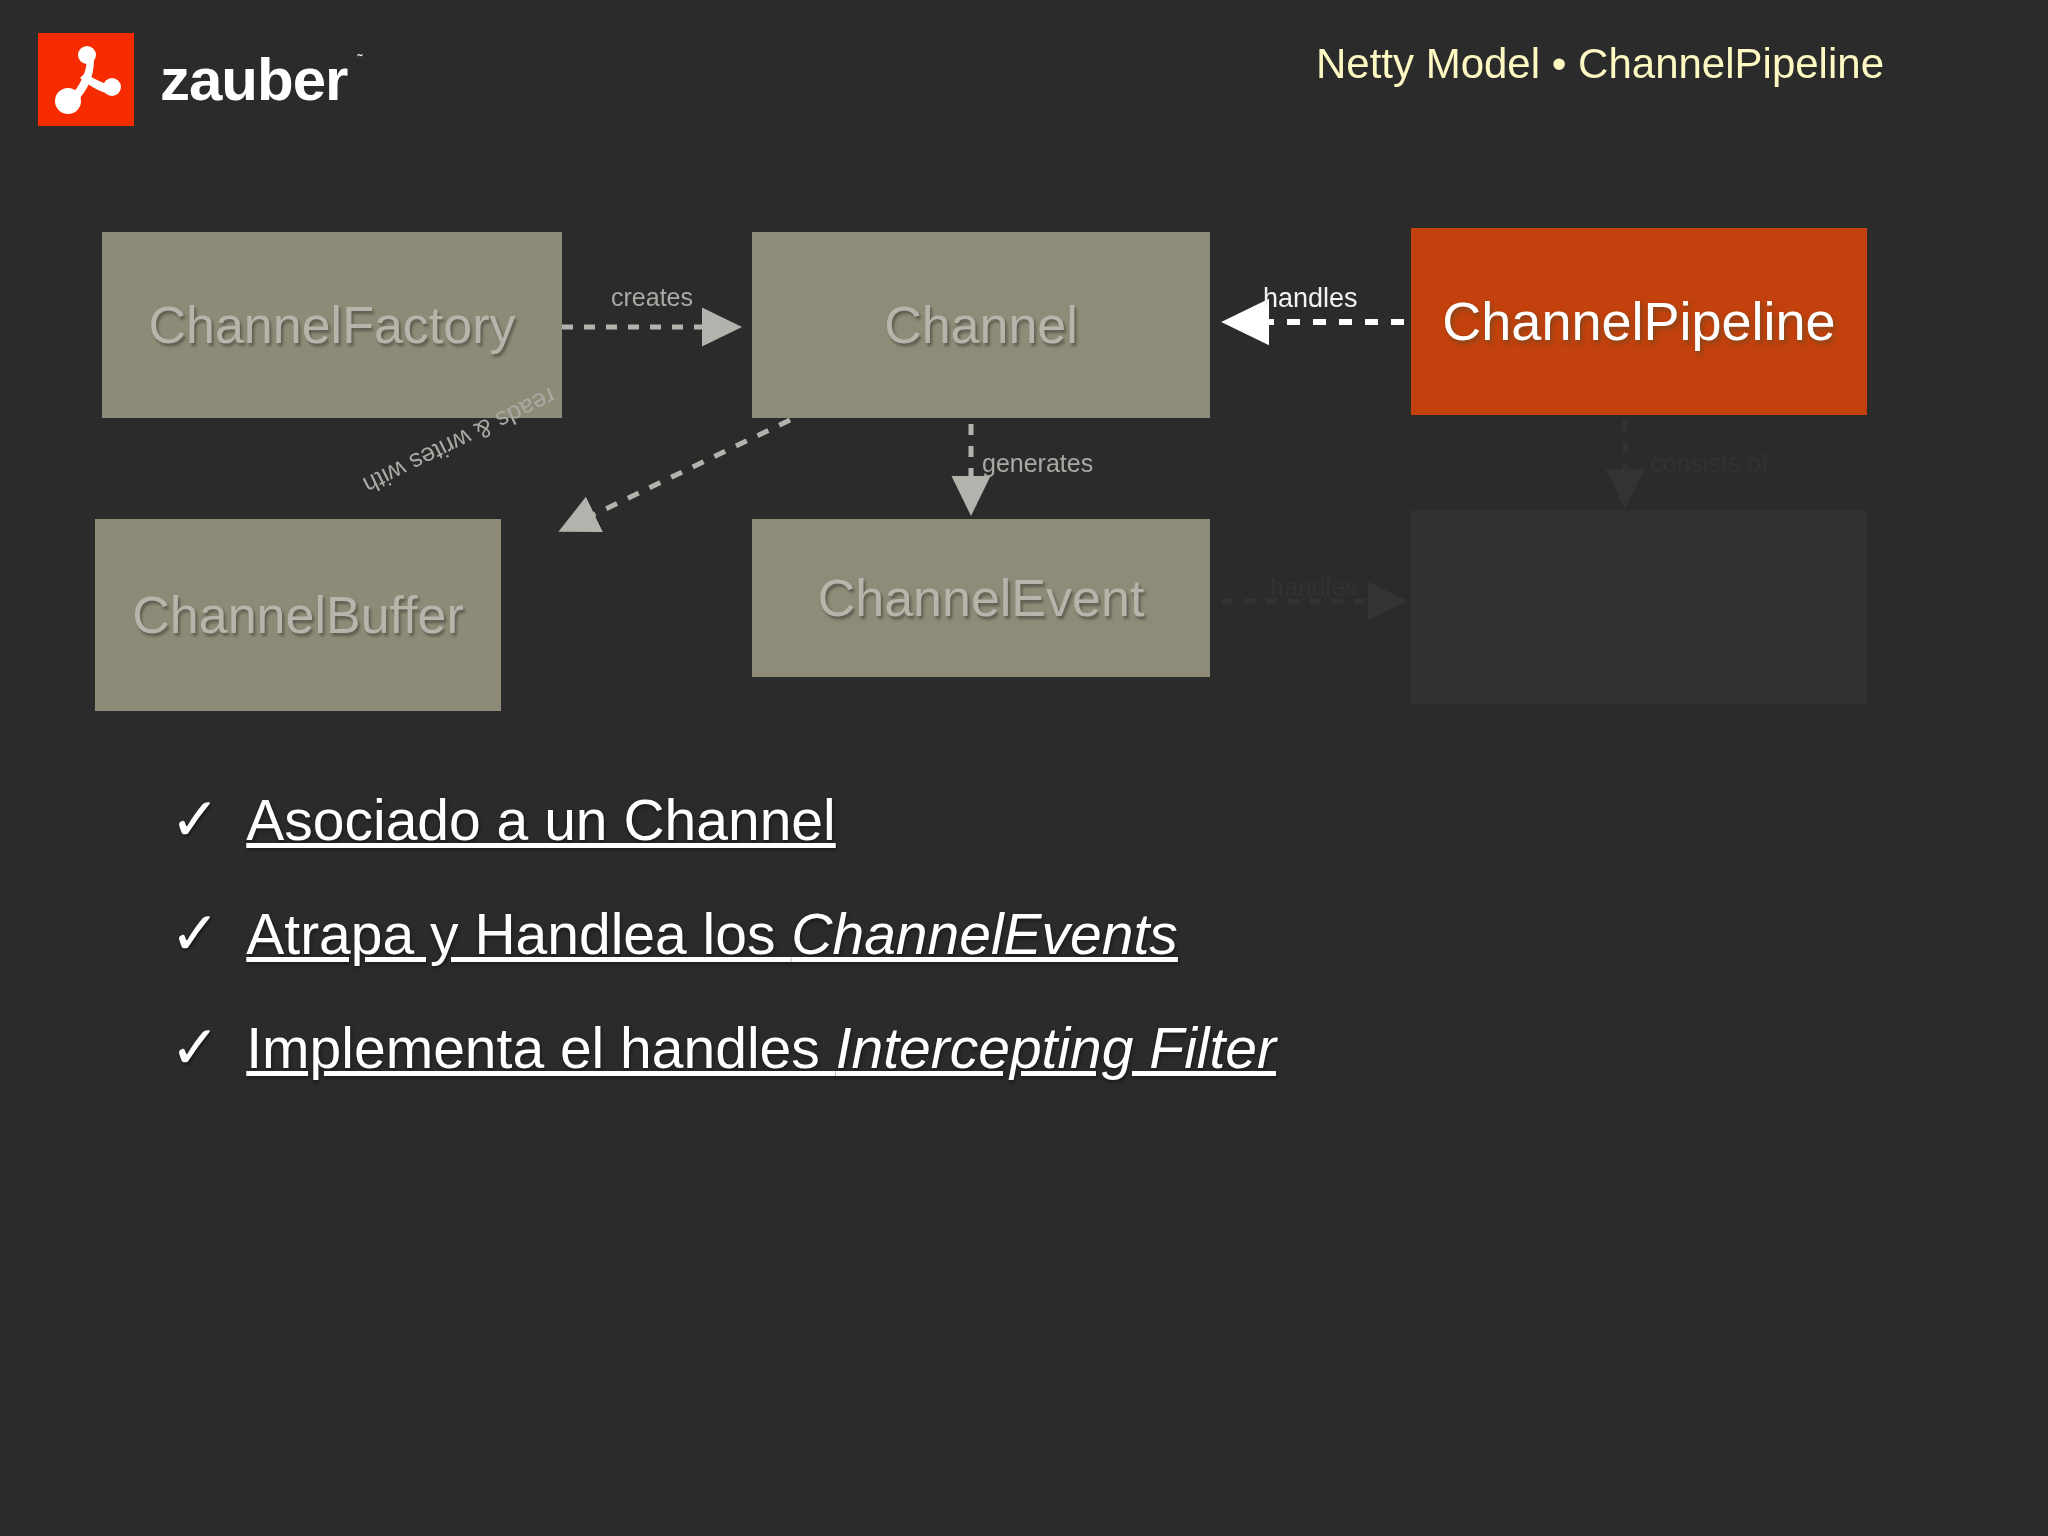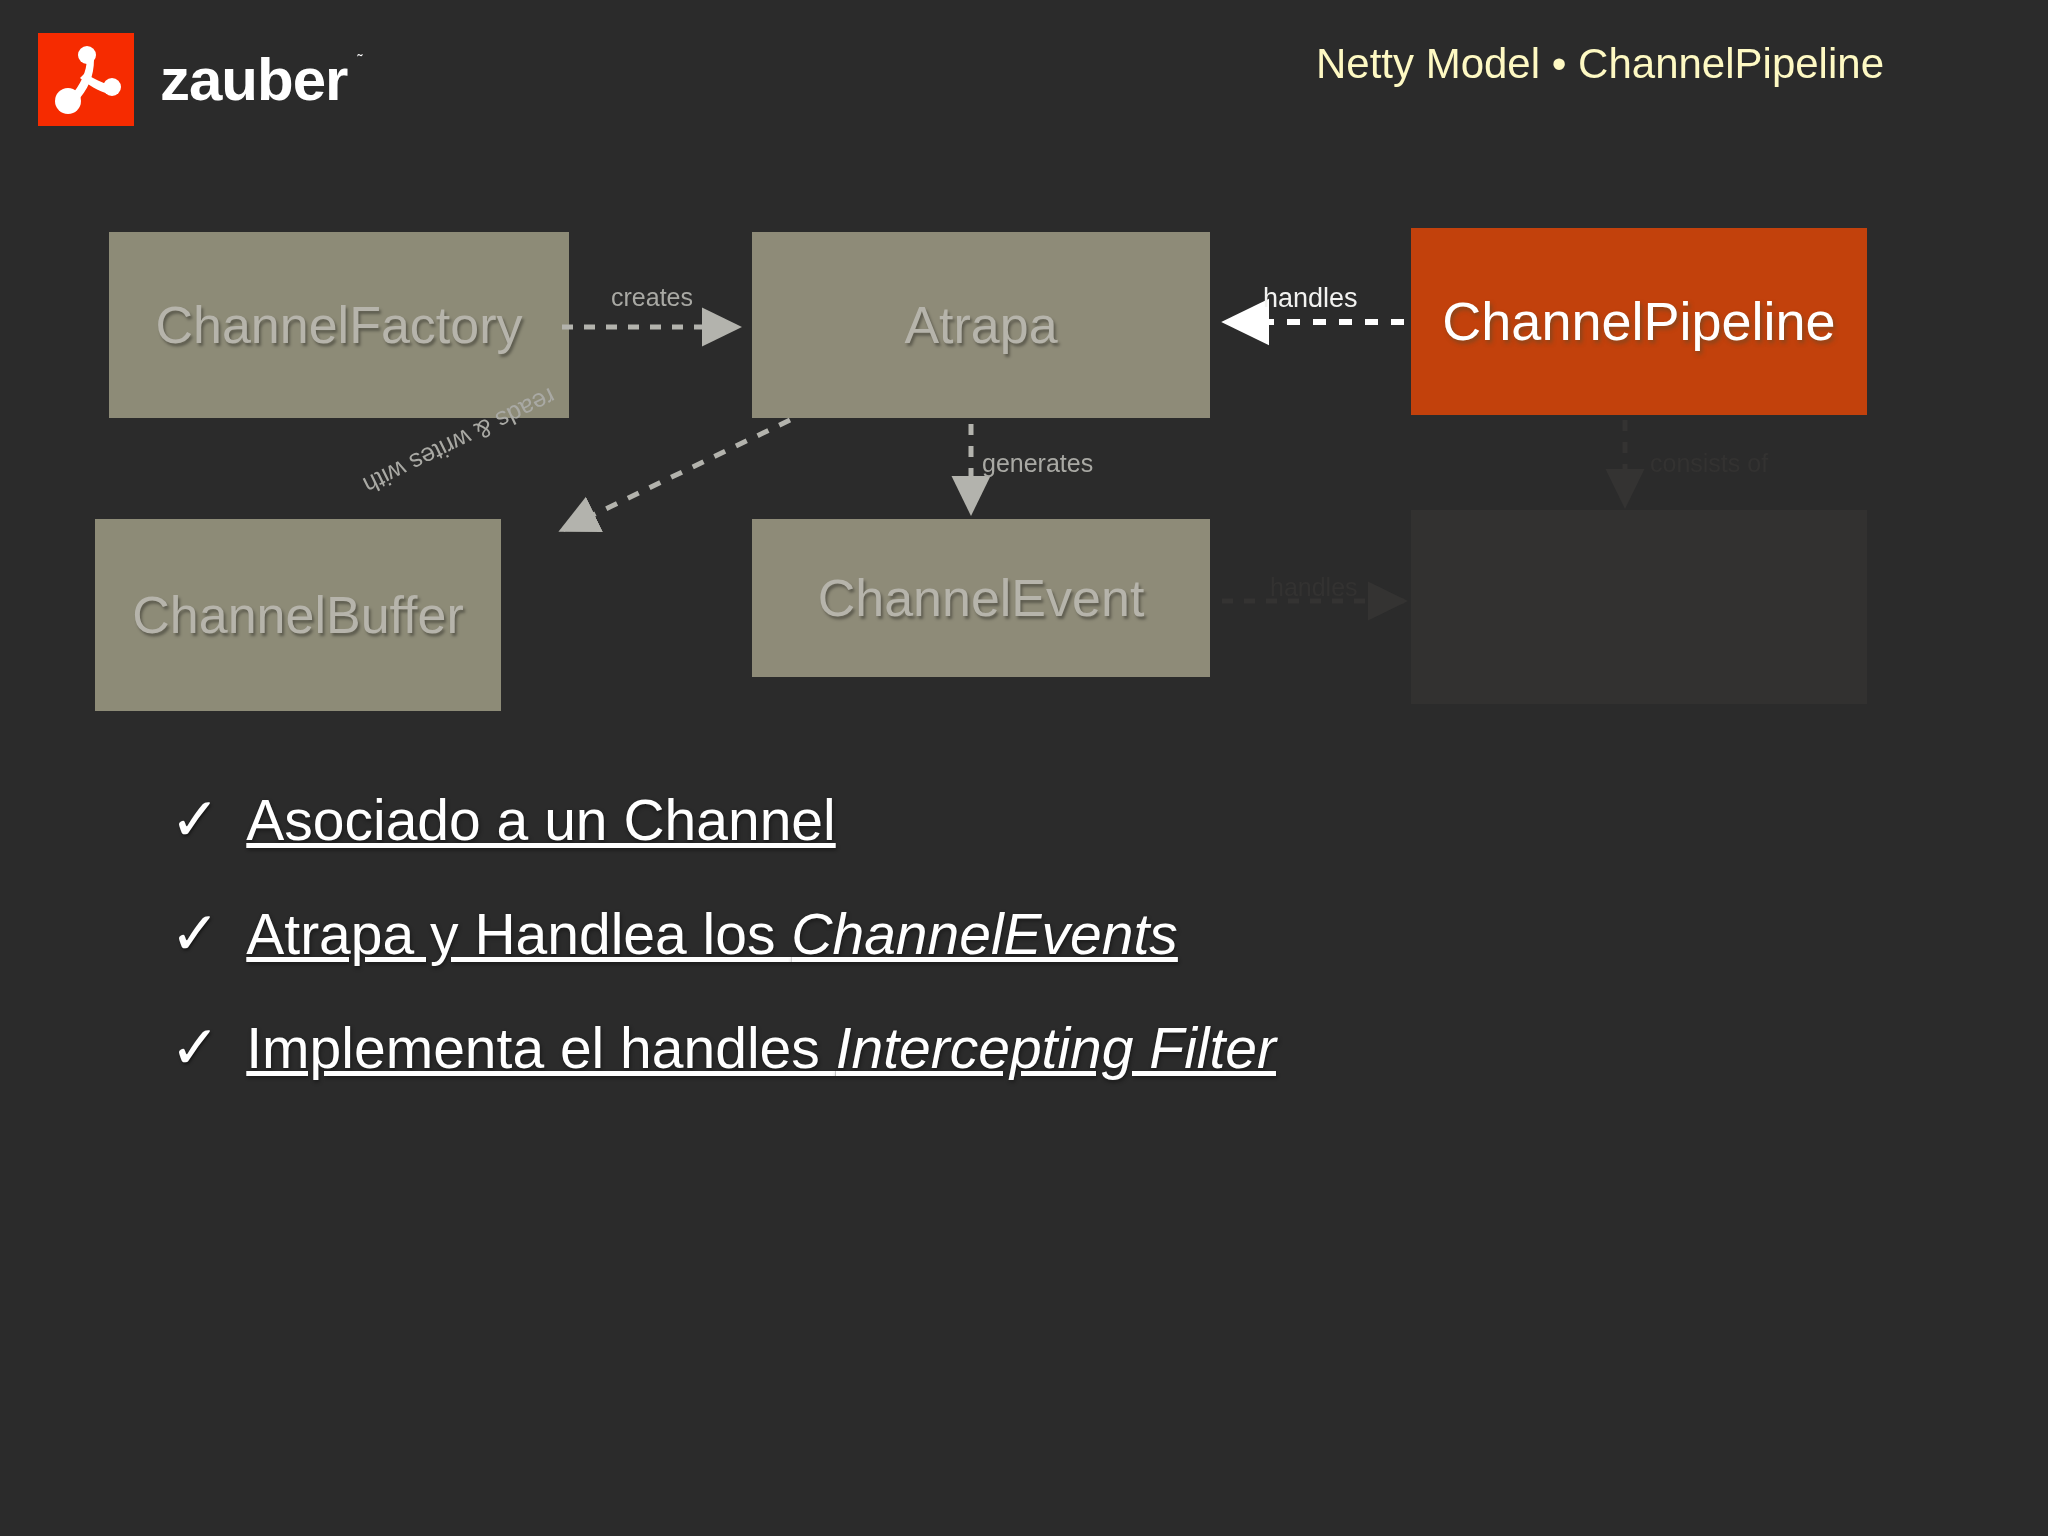--- a/index.html
+++ b/index.html
@@ -95,21 +95,21 @@
     font-size: 54px;
     text-shadow: 2px 3px 4px rgba(80,75,45,0.55);
   }
   .node.ghost {
     background: #323130;
     color: #3a3836;
     font-size: 46px;
   }
 
   
-  #node-channelfactory { left: 109px;  top: 232px; width: 460px; height: 186px; }
+  #node-channelfactory { left: 102px;  top: 232px; width: 460px; height: 186px; }
   #node-channel        { left: 752px; top: 232px; width: 458px; height: 186px; }
   #node-channelpipeline{ left: 1411px;top: 228px; width: 456px; height: 187px; }
   #node-channelbuffer  { left: 95px;  top: 519px; width: 406px; height: 192px; justify-content: center; }
   #node-channelevent   { left: 752px; top: 519px; width: 458px; height: 158px; }
   #node-ghost-box      { left: 1411px;top: 510px; width: 456px; height: 194px; }
 
   
   .edge-label {
     position: absolute;
     font-size: 25px;
@@ -184,21 +184,21 @@
 
 <div class="slide-title">Netty Model • ChannelPipeline</div>
 
 <div class="diagram">
 
   <div class="node dim olive-a" id="node-channelfactory">
     <span>ChannelFactory</span>
   </div>
 
   <div class="node dim olive-b" id="node-channel">
-    <span>Atrapa</span>
+    <span>Channel</span>
   </div>
 
   <div class="node highlight" id="node-channelpipeline">
     <span>ChannelPipeline</span>
   </div>
 
   <div class="node dim olive-a" id="node-channelbuffer">
     <span>ChannelBuffer</span>
   </div>
 

